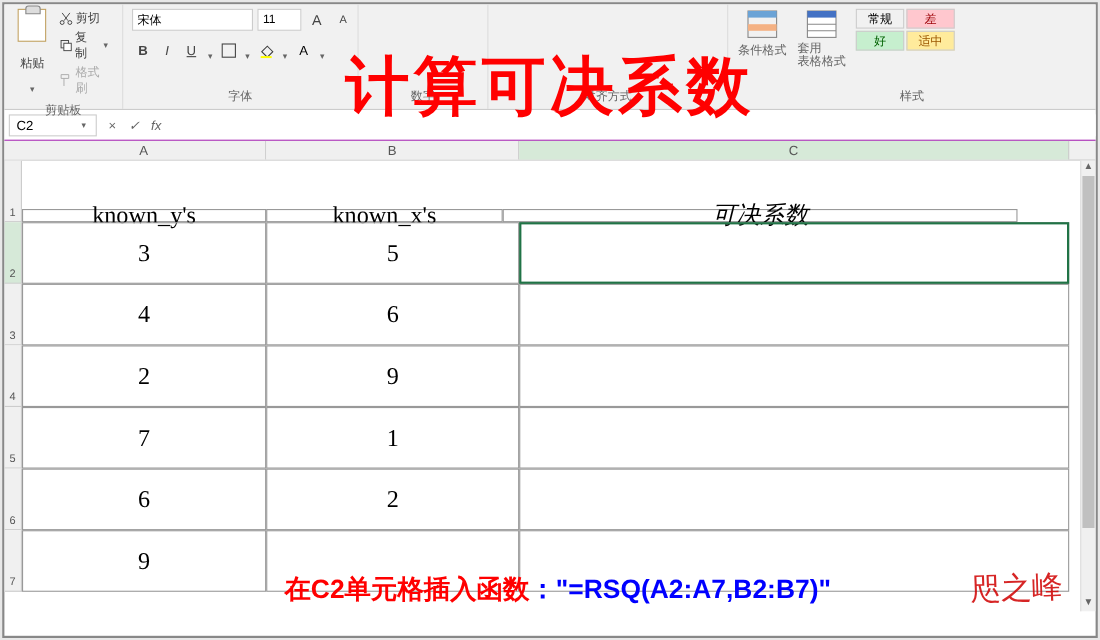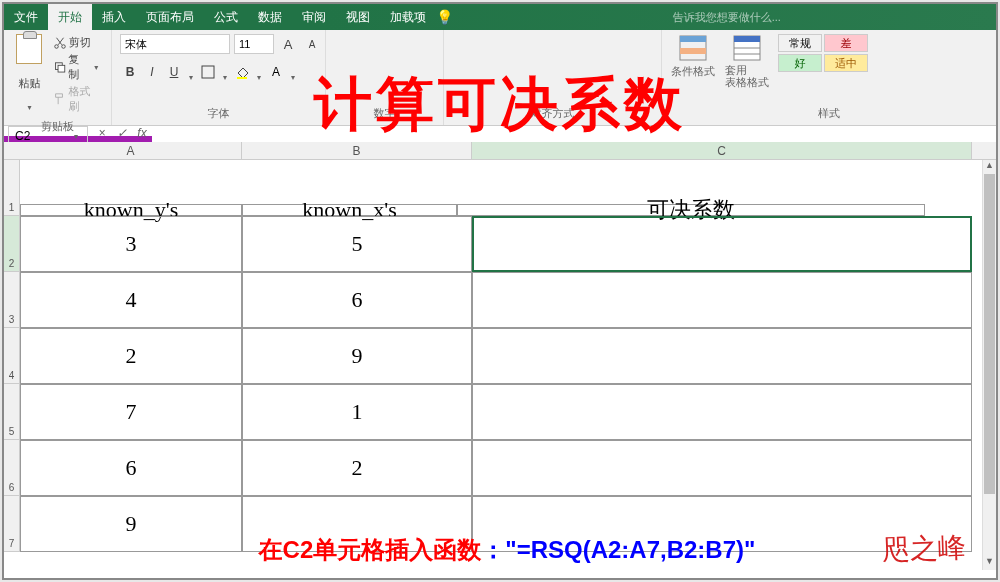--- a/index.html
+++ b/index.html
@@ -24,21 +24,21 @@
   .size-select { width:40px; height:20px; font-size:11px; border:1px solid #ccc; background:#fff; padding:0 4px;}
   .btnrow { display:flex; gap:2px; margin-top:4px; }
   .sq { width:20px; height:20px; display:flex; align-items:center; justify-content:center; font-size:12px; color:#444; border:1px solid transparent; }
   .dd { display:flex; align-items:flex-end; justify-content:center; width:10px; font-size:8px; color:#666;}
   .big-btn { width:46px; display:flex; flex-direction:column; align-items:center; font-size:11px; color:#666; gap:2px;}
   .big-btn .ic { width:30px; height:28px; }
   .stylecell { width:44px; height:18px; border:1px solid #ccc; font-size:11px; display:flex; align-items:center; justify-content:center; }
   .stylecell.bad { background:#ffc7ce; color:#9c0006;}
   .stylecell.good { background:#c6efce; color:#006100;}
   .stylecell.neutral { background:#ffeb9c; color:#9c5700;}
-  .namebox-row { height:16px; display:flex; background:#fff; border-bottom:6px solid #a21caf; }
+  .namebox-row { height:28px; display:flex; align-items:center; background:#fff; border-bottom:1px solid #a21caf; }
   .namebox { width:80px; height:20px; border:1px solid #ccc; margin:0 4px; font-size:12px; padding:0 6px; display:flex; align-items:center; justify-content:space-between; }
   .fx-btn { width:20px; text-align:center; font-size:12px; color:#666; font-style:italic; }
   .formula-input { flex:1; height:20px; border:none; font-size:12px; padding:0 6px; outline:none;}
   .sheet-wrap { position:relative; height: calc(100% - 26px - 96px - 24px); overflow:hidden; }
   .colhdr-row { display:flex; height:18px; background:#f0f0f0; border-bottom:1px solid #ccc; }
   .rownum-gutter { width:16px; background:#f0f0f0; }
   .colhdr { flex-shrink:0; border-right:1px solid #ccc; font-size:12px; color:#555; display:flex; align-items:center; justify-content:center; background:#f0f0f0; }
   .colhdr.sel,.rownum.sel { background:#d6e9d8; }
   .datarow { display:flex; height:56px; }
   .rownum { width:16px; font-size:10px; color:#555; background:#f0f0f0; border-bottom:1px solid #ccc; border-right:1px solid #ccc; display:flex; align-items:flex-end; justify-content:center; padding-bottom:2px;}
@@ -53,33 +53,20 @@
   .caption { position:absolute; left:0; right:0; bottom:4px; text-align:center; font-size:24px; font-weight:bold; color:#0000ff; z-index:4; font-family:"Microsoft YaHei","SimHei",sans-serif;}
   .caption .lead { color:#ff0000;margin-left:14px; }
   .watermark { position:absolute; right:30px; bottom:2px; font-size:28px; color:#d00000; font-family:"STXingkai","KaiTi",cursive; opacity:.85; z-index:3; transform:rotate(-2deg);}
   svg { display:block; }
 </style>
 </head>
 <body>
 
 <div class="frame">
 
-  <div class="menubar">
-    <span class="tab">文件</span>
-    <span class="tab active">开始</span>
-    <span class="tab">插入</span>
-    <span class="tab">页面布局</span>
-    <span class="tab">公式</span>
-    <span class="tab">数据</span>
-    <span class="tab">审阅</span>
-    <span class="tab">视图</span>
-    <span class="tab">加载项</span>
-    <span class="smile">💡</span>
-    <span class="title">告诉我您想要做什么...</span>
-  </div>
 
   <div class="ribbon">
     <div class="overlay-title">计算可决系数</div>
 
     <div class="rgroup" style="width:108px">
       <div class="body">
         <div class="paste-btn">
           <div class="clip-icon"></div>
           <span>粘贴</span>
           <span class="dd">▾</span>
@@ -204,21 +191,21 @@
           <div class="colhdr" style="width: 222px;">A</div>
           <div class="colhdr" style="width: 230px;">B</div>
           <div class="colhdr sel" style="width: 500px;">C</div>
         </div>
     </div>
     <div id="rows">
         <div class="datarow header">
           <div class="rownum">1</div>
           <div class="cell tborder hdr" style="width: 222px;">known_y's</div>
           <div class="cell tborder hdr" style="width: 215px;">known_x's</div>
-          <div class="cell tborder hdr" style="width: 468px;">可决系数</div>
+          <div class="cell tborder hdr" style="width: 468px; font-style: italic;">可决系数</div>
         </div>
         <div class="datarow">
           <div class="rownum sel">2</div>
           <div class="cell tborder" style="width: 222px;">3</div>
           <div class="cell tborder" style="width: 230px;">5</div>
           <div class="cell tborder selected" style="width: 500px;"></div>
         </div>
         <div class="datarow">
           <div class="rownum">3</div>
           <div class="cell tborder" style="width: 222px;">4</div>

